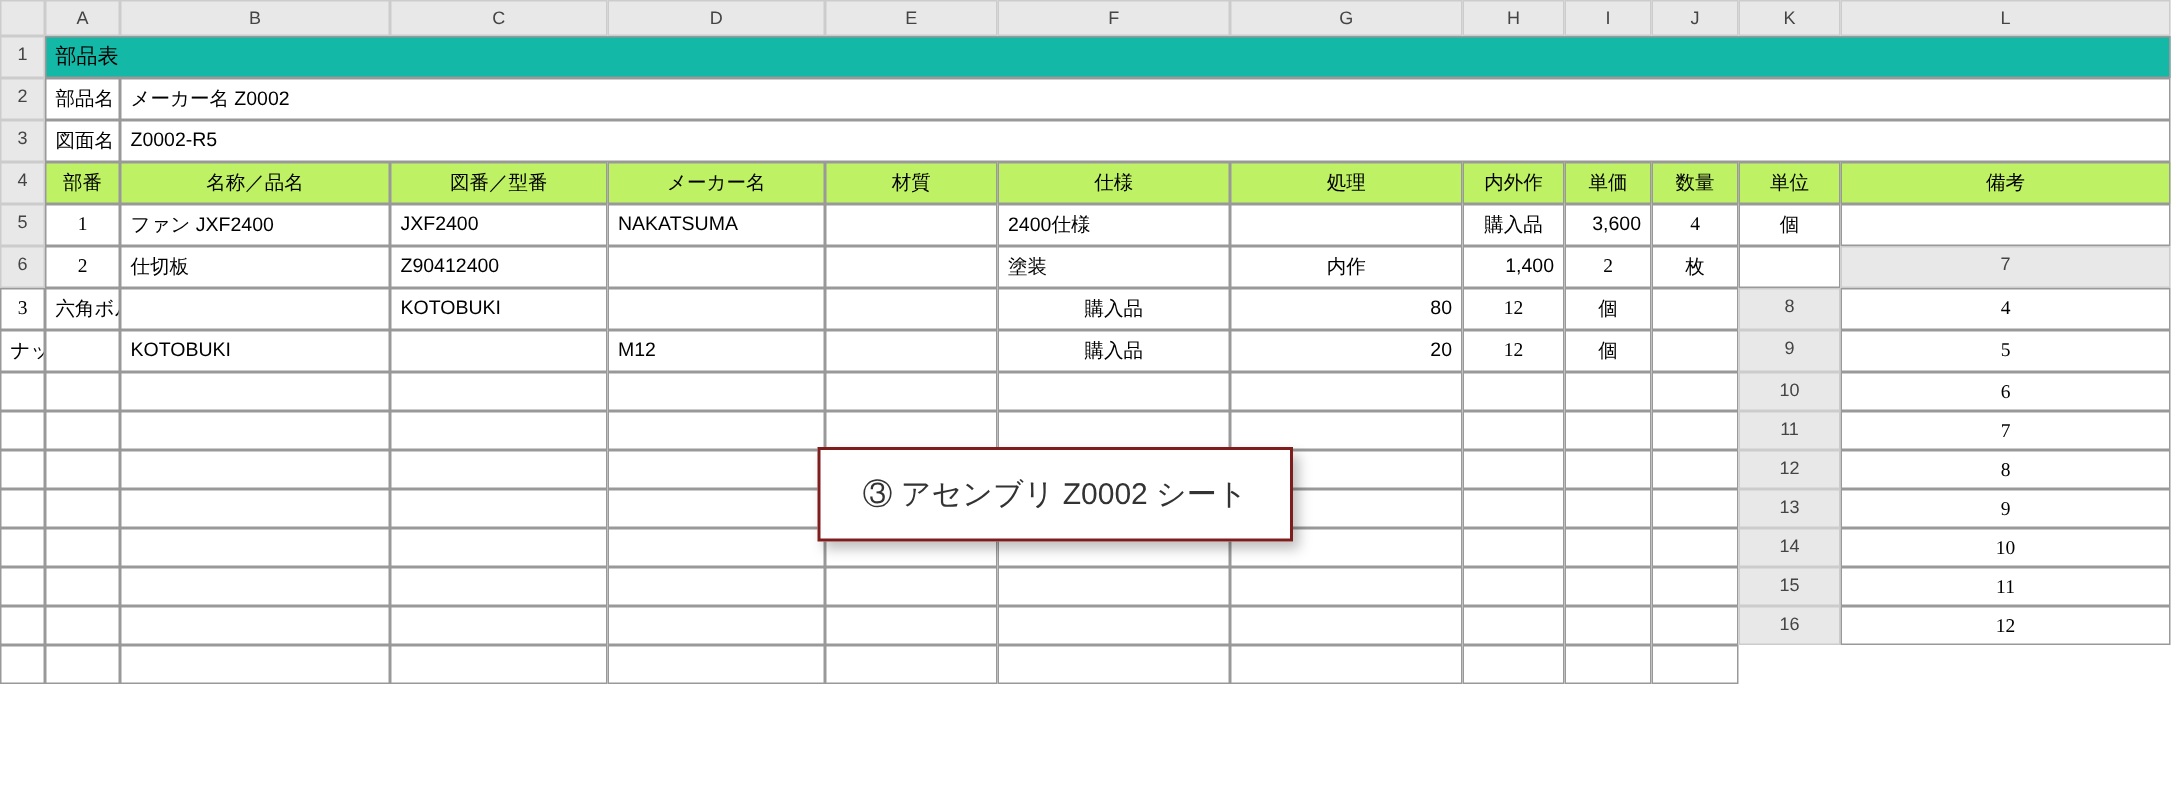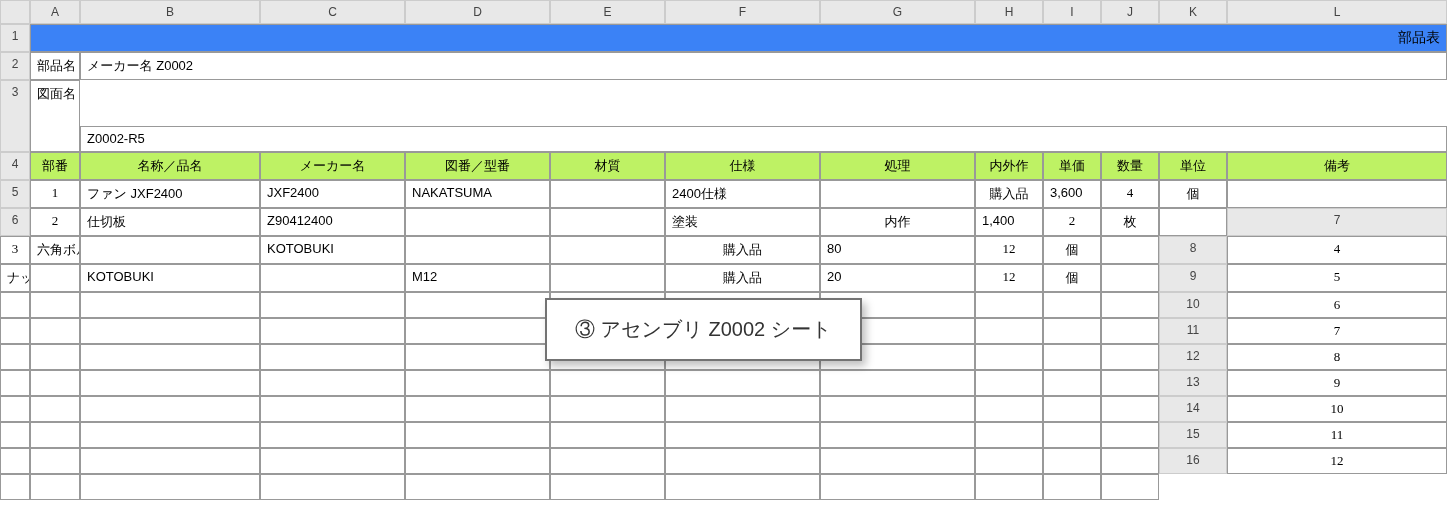--- a/index.html
+++ b/index.html
@@ -32,33 +32,33 @@
   }
   .cell {
     border: 1px solid #999;
     padding: 4px 6px;
     min-height: 26px;
     background: #fff;
     white-space: nowrap;
     overflow: hidden;
   }
   .cell.center { text-align: center; font-family: Liberation Serif, serif; }
-  .cell.right { text-align: left; }
+  .cell.right { text-align: right; }
   .titlecell {
-    background: #3b82f6;
-    text-align: right;
+    background: #14b8a6;
+    text-align: left;
     font-size: 14px;
   }
   .thcell {
     background: #bef264;
     text-align: center;
   }
   .callout {
     position: absolute;
-    border: 2px solid #737373;
+    border: 2px solid #7f1d1d;
     background: #fff;
     padding: 16px 28px;
     font-size: 20px;
     color: #333;
     box-shadow: 4px 5px 8px rgba(0,0,0,0.25);
   }
   .wrap { position: relative; }
 </style>
 </head>
 <body>
@@ -78,26 +78,26 @@
       <div class="hdr">J</div>
       <div class="hdr">K</div>
       <div class="hdr">L</div>
       <div class="rowhdr">1</div>
       <div class="cell titlecell" style="grid-column: span 12;">部品表</div>
       <div class="rowhdr">2</div>
       <div class="cell center">部品名</div>
       <div class="cell" style="grid-column: span 11;">メーカー名 Z0002</div>
       <div class="rowhdr">3</div>
       <div class="cell center">図面名</div>
-      <div class="cell" style="grid-column: span 11; margin-top: 46px;">Z0002-R5</div>
+      <div class="cell" style="grid-column: span 11;">Z0002-R5</div>
       <div class="rowhdr">4</div>
       <div class="cell thcell">部番</div>
       <div class="cell thcell">名称／品名</div>
+      <div class="cell thcell">図番／型番</div>
       <div class="cell thcell">メーカー名</div>
-      <div class="cell thcell">図番／型番</div>
       <div class="cell thcell">材質</div>
       <div class="cell thcell">仕様</div>
       <div class="cell thcell">処理</div>
       <div class="cell thcell">内外作</div>
       <div class="cell thcell">単価</div>
       <div class="cell thcell">数量</div>
       <div class="cell thcell">単位</div>
       <div class="cell thcell">備考</div>
       <div class="rowhdr">5</div>
       <div class="cell center">1</div>

